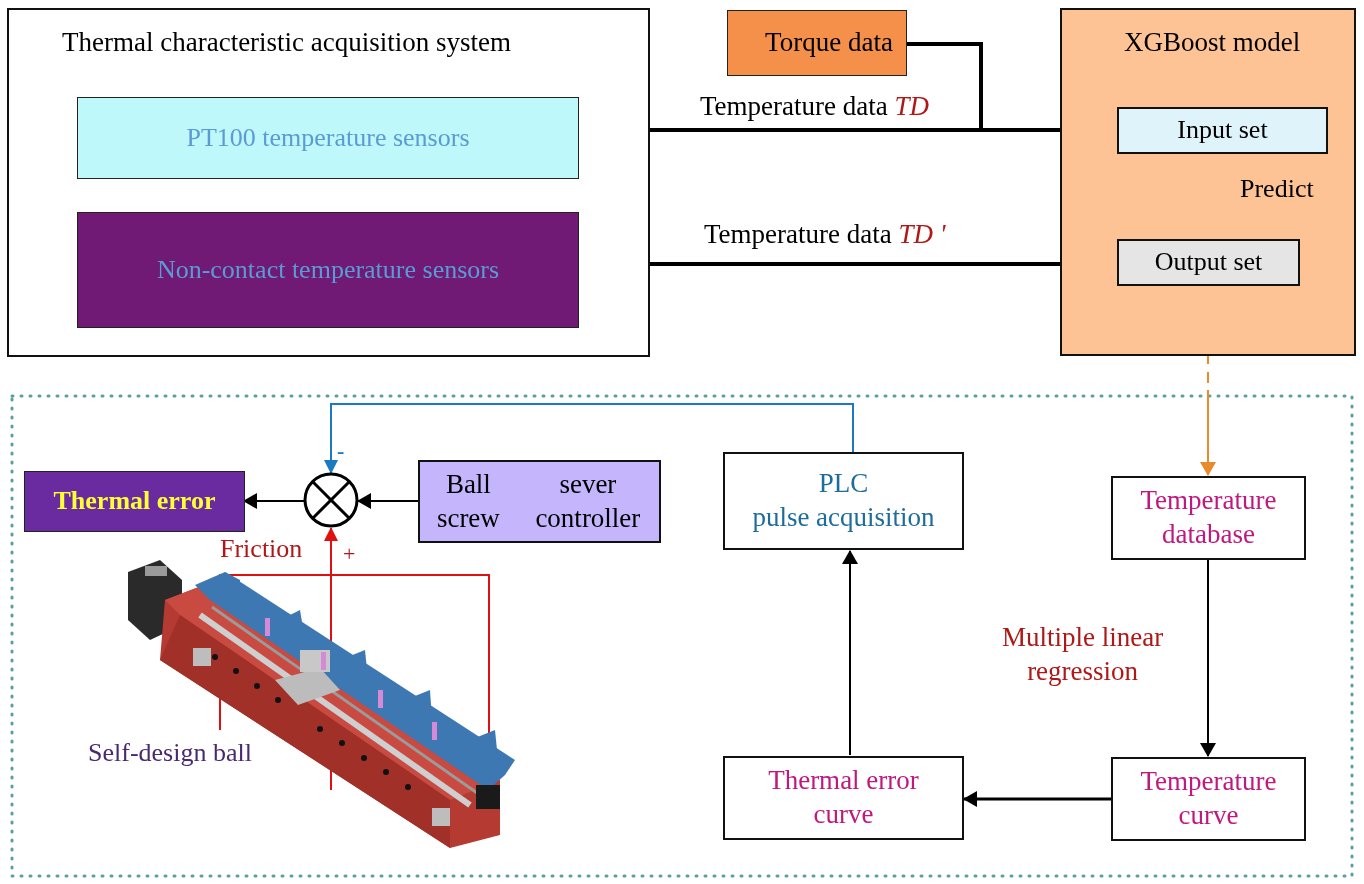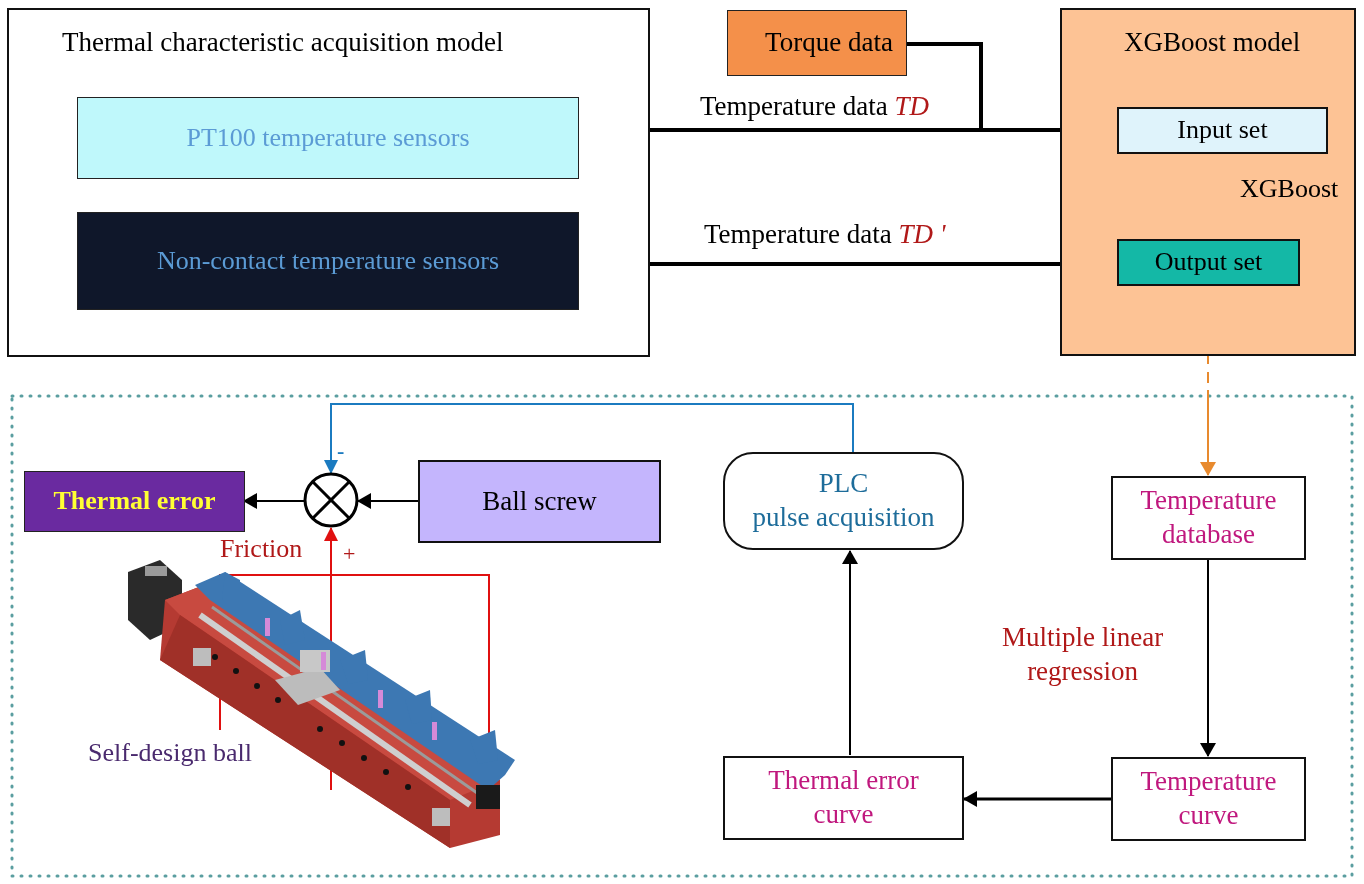--- a/index.html
+++ b/index.html
@@ -108,67 +108,68 @@
     <circle cx="408" cy="787" r="3" fill="#111"></circle>
 
     <rect x="476" y="785" width="24" height="24" fill="#1a1a1a"></rect>
 
     <rect x="193" y="648" width="18" height="18" fill="#bdbdbd"></rect>
     <rect x="432" y="808" width="18" height="18" fill="#bdbdbd"></rect>
   </g>
 </svg>
 
 <div class="abs" style="left:7px; top:8px; width:643px; height:349px; border:2px solid #111; background:#fff;"></div>
-<div class="lbl" style="left:62px; top:29px; font-size:27px; color:#000;">Thermal characteristic  acquisition model</div>
+<div class="lbl" style="left:62px; top:29px; font-size:27px; color:#000;">Thermal characteristic  acquisition system</div>
 
 <div class="box" style="left:77px; top:97px; width:502px; height:82px; background:#bff8fb; border:1.5px solid #222; color:#5b9bd5; font-size:26px;">
   <span>PT100 temperature sensors</span>
 </div>
-<div class="box" style="left:77px; top:212px; width:502px; height:98px; background:#0f172a; border:1.5px solid #222; color:#5b9bd5; font-size:26px;">
+<div class="box" style="left:77px; top:212px; width:502px; height:116px; background:#701a75; border:1.5px solid #222; color:#5b9bd5; font-size:26px;">
   <span>Non-contact temperature sensors</span>
 </div>
 
 <div class="box" style="left:727px; top:10px; width:180px; height:66px; background:#f4904a; border:1.5px solid #222; font-size:27px; color:#000;padding-left:24px;">
   <span>Torque data</span>
 </div>
 
 <div class="lbl" style="left:700px; top:93px; font-size:27px; color:#000;">
   <span>Temperature data </span><span class="em">TD</span>
 </div>
 <div class="lbl" style="left:704px; top:221px; font-size:27px; color:#000;">
   <span>Temperature data </span><span class="em">TD '</span>
 </div>
 
 <div class="abs" style="left:1060px; top:8px; width:296px; height:348px; background:#fdc395; border:2px solid #111;"></div>
 <div class="lbl" style="left:1124px; top:29px; font-size:27px; color:#000;">XGBoost model</div>
 <div class="box" style="left:1117px; top:107px; width:211px; height:47px; background:#dff3fb; font-size:26px; color:#000;">
   <span>Input set</span>
 </div>
-<div class="lbl" style="left:1240px; top:176px; font-size:26px; color:#000;">XGBoost</div>
-<div class="box" style="left:1117px; top:239px; width:183px; height:47px; background:#14b8a6; font-size:26px; color:#000;text-align:right;">
+<div class="lbl" style="left:1240px; top:176px; font-size:26px; color:#000;">Predict</div>
+<div class="box" style="left:1117px; top:239px; width:183px; height:47px; background:#e5e5e5; font-size:26px; color:#000;text-align:right;">
   <span>Output set</span>
 </div>
 
 <div class="box" style="left:24px; top:471px; width:221px; height:61px; background:#6a2aa0; border:1.5px solid #222; color:#ffff33; font-size:26px; font-weight:bold;">
   <span>Thermal error</span>
 </div>
 
 <div class="lbl" style="left:337px; top:440px; font-size:22px; color:#1b7bc0; font-weight:bold;">-</div>
 <div class="lbl" style="left:343px; top:543px; font-size:22px; color:#b01818;">+</div>
 <div class="lbl" style="left:220px; top:536px; font-size:26px; color:#b01818;">Friction</div>
 
 <div class="box" style="left:418px; top:460px; width:243px; height:83px; background:#c4b5fd; font-size:27px; color:#000; flex-direction:row;">
   <span>Ball screw</span>
+  <span>sever controller</span>
 </div>
 
 <div class="lbl" style="left:88px; top:737px; font-size:26px; color:#4a2a6e; text-align:center; line-height:1.25;">
   <div>Self-design ball</div>
 </div>
 
-<div class="box" style="left:723px; top:452px; width:241px; height:98px; background:#fff; color:#1d6c9a; font-size:27px; flex-direction:column;border-radius:30px;">
+<div class="box" style="left:723px; top:452px; width:241px; height:98px; background:#fff; color:#1d6c9a; font-size:27px; flex-direction:column;">
   <span>PLC</span>
   <span>pulse acquisition</span>
 </div>
 
 <div class="box" style="left:1111px; top:476px; width:195px; height:84px; background:#fff; color:#c0187e; font-size:27px; flex-direction:column;">
   <span>Temperature</span>
   <span>database</span>
 </div>
 
 <div class="lbl" style="left:1002px; top:621px; font-size:27px; color:#b01818; text-align:center; line-height:1.25;">

